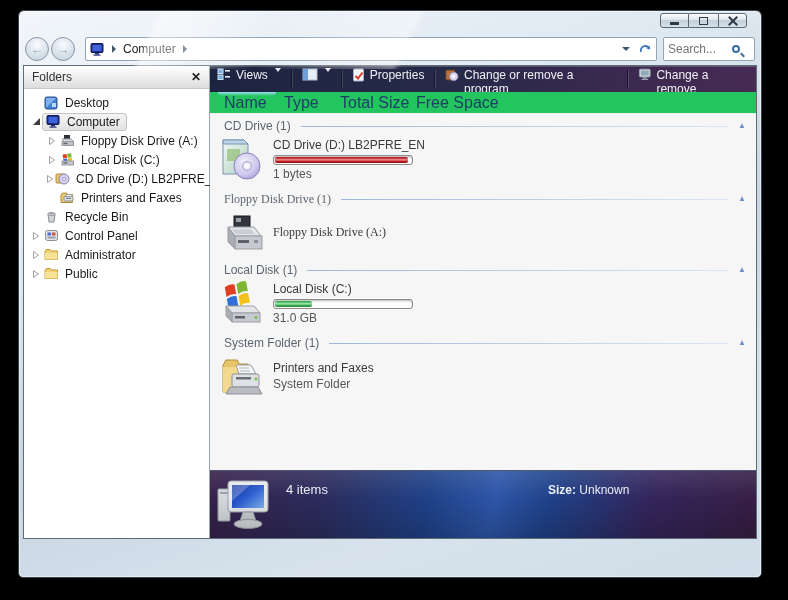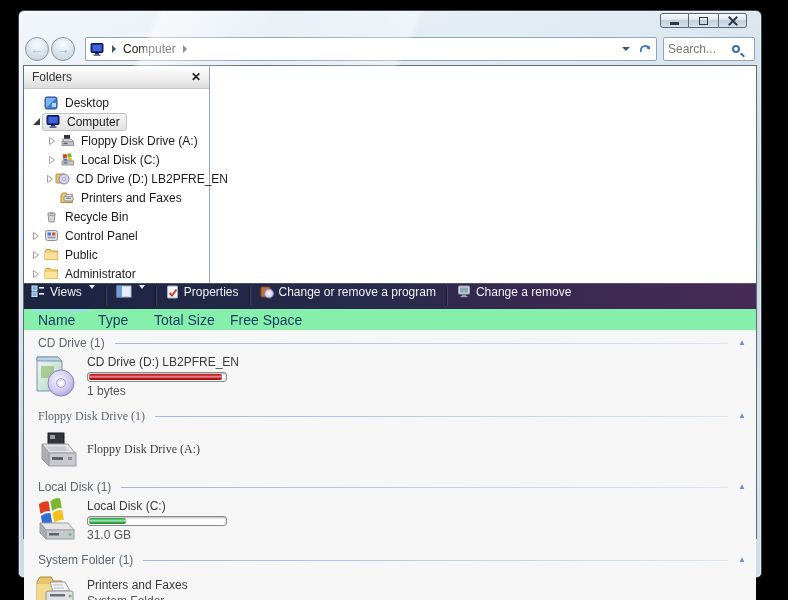--- a/index.html
+++ b/index.html
@@ -40,21 +40,21 @@
   .crumb-sep{ width:0; height:0; border-left:4px solid #44566a; border-top:4px solid transparent; border-bottom:4px solid transparent; margin:0 7px; }
   .addr-right{ margin-left:auto; display:flex; align-items:center; }
   .addr-drop{ width:0; height:0; border-top:4px solid #44566a; border-left:4px solid transparent; border-right:4px solid transparent; margin:0 8px; }
   .searchbox{ width:92px; height:24px; margin-left:6px; background:#fff; border:1px solid #91a5b6; border-radius:2px;
     display:flex; align-items:center; padding:0 4px; }
   .searchbox input{ border:none; outline:none; width:62px; font-size:12px; color:#8a8a8a; font-family:"Liberation Sans",sans-serif; background:transparent; }
   .mag{ width:8px; height:8px; border:2px solid #3b6ea5; border-radius:50%; position:relative; margin-left:2px; }
   .mag::after{ content:""; position:absolute; width:5px; height:2px; background:#3b6ea5; transform:rotate(45deg); left:6px; top:7px; }
 
   
-  .bodywrap{ height:474px; display:flex; border:1px solid #5f6c78; background:#fff;flex-direction:column; }
+  .bodywrap{ height:474px; display:flex; border:1px solid #5f6c78; background:#fff; }
   .sidebar{ width:186px; background:#fff; border-right:1px solid #9aa6b0; display:flex; flex-direction:column; }
   .folders-hdr{ height:23px; background:linear-gradient(#ffffff,#ececec 60%,#dcdcdc); border-bottom:1px solid #c8c8c8;
     display:flex; align-items:center; padding:0 8px; font-size:12px; color:#333; }
   .folders-x{ margin-left:auto; color:#222; font-size:12px; font-weight:bold; line-height:10px; cursor:default; }
   .tree{ padding-top:4px; font-size:12px; color:#1a1a1a; }
   .trow{ height:19px; display:flex; align-items:center; padding-left:6px; white-space:nowrap; }
   .trow.lvl1{ padding-left:22px; }
   .exp{ width:12px; display:flex; align-items:center; justify-content:center; }
   .exp .open{ width:0; height:0; border-bottom:7px solid #3c3c3c; border-left:7px solid transparent; }
   .ticon{ width:16px; height:15px; margin:0 3px 0 1px; display:flex; align-items:center; justify-content:center; }
@@ -63,21 +63,21 @@
 
   
   .main{ flex:1; display:flex; flex-direction:column; background:#f6f6f6; }
   .toolbar{ height:26px; background:linear-gradient(to right,#1c2440 0%,#272a49 45%,#3b2950 75%,#462b53 100%);
     box-shadow:0 1px 0 rgba(255,255,255,.18) inset; display:flex; align-items:center; color:#f0f0f5; font-size:12px; }
   .tbtn{ display:flex; align-items:flex-start; height:22px; padding:0 7px; border-radius:2px; }
   .tbtn .lbl{ margin-left:5px; }
   .tb-drop{ width:0;height:0;border-top:4px solid #e8e8f0;border-left:3.5px solid transparent;border-right:3.5px solid transparent; margin-left:7px; }
   .tb-sep{ width:1px; height:18px; background:rgba(0,0,0,.45); box-shadow:1px 0 0 rgba(255,255,255,.15); margin:0 3px; }
 
-  .colhdrs{ height:22px; display:flex; align-items:center; font-size:14px; color:#1f3e66; background:#86efac; position:relative; border-bottom:1px solid #efefef; }
+  .colhdrs{ height:22px; display:flex; align-items:center; font-size:16px; color:#1f3e66; background:#22c55e; position:relative; border-bottom:1px solid #efefef; }
   .colhdrs .sortglow{ position:absolute; left:8px; top:0; width:58px; height:4px; border-radius:0 0 4px 4px;
     background:linear-gradient(#9fdbf3,rgba(159,219,243,0)); }
   .ch{ display:inline-block; } .ch1{ margin-left:14px; width:60px; } .ch2{ width:56px; } .ch3{ width:76px; }
 
   .content{ flex:1; overflow:hidden; }
   .group-hdr{ display:flex; align-items:center; height:16px; padding:0 10px 0 14px; font-size:12px; color:#5d6670; }
   .group-hdr .line{ flex:1; height:1px; margin:1px 10px 0 10px; background:linear-gradient(to right,#9db8d9,#dce6f1); }
   .group-hdr .collapse{ font-size:8px; color:#6e8fc9; line-height:8px; }
   .g1{ margin-top:4px; } .g2{ margin-top:8px;font-family:Liberation Serif, serif; } .g3{ margin-top:6px; } .g4{ margin-top:8px; }
   .drive-item{ display:flex; height:48px; padding-left:6px; margin-top:1px; }
@@ -293,36 +293,36 @@
               <svg width="8" height="10">
                 <path d="M1.5 1.5 L6.5 5 L1.5 8.5 Z" fill="none" stroke="#a2a2a2"></path>
               </svg>
             </span>
           <span class="ticon">
             <svg width="15" height="13" viewBox="0 0 15 13">
                 <path d="M1 3.5 l1.3-2 h4 l1 1.5 h6.2 v8.5 h-12.5 z" fill="#f3d272" stroke="#c49a3c"></path>
                 <path d="M1 5 h12.5 v6.5 h-12.5 z" fill="#f9e29a"></path>
               </svg>
           </span>
-          <span class="tlabel">Public</span>
+          <span class="tlabel">Administrator</span>
         </div>
 
         <div class="trow">
           <span class="exp">
               <svg width="8" height="10">
                 <path d="M1.5 1.5 L6.5 5 L1.5 8.5 Z" fill="none" stroke="#a2a2a2"></path>
               </svg>
             </span>
           <span class="ticon">
             <svg width="15" height="13" viewBox="0 0 15 13">
                 <path d="M1 3.5 l1.3-2 h4 l1 1.5 h6.2 v8.5 h-12.5 z" fill="#f3d272" stroke="#c49a3c"></path>
                 <path d="M1 5 h12.5 v6.5 h-12.5 z" fill="#f9e29a"></path>
               </svg>
           </span>
-          <span class="tlabel">Administrator</span>
+          <span class="tlabel">Public</span>
         </div>
 
       </div>
     </div>
 
     <div class="main">
 
       <div class="toolbar">
         <div class="tbtn">
           <svg width="14" height="13" viewBox="0 0 14 13">

